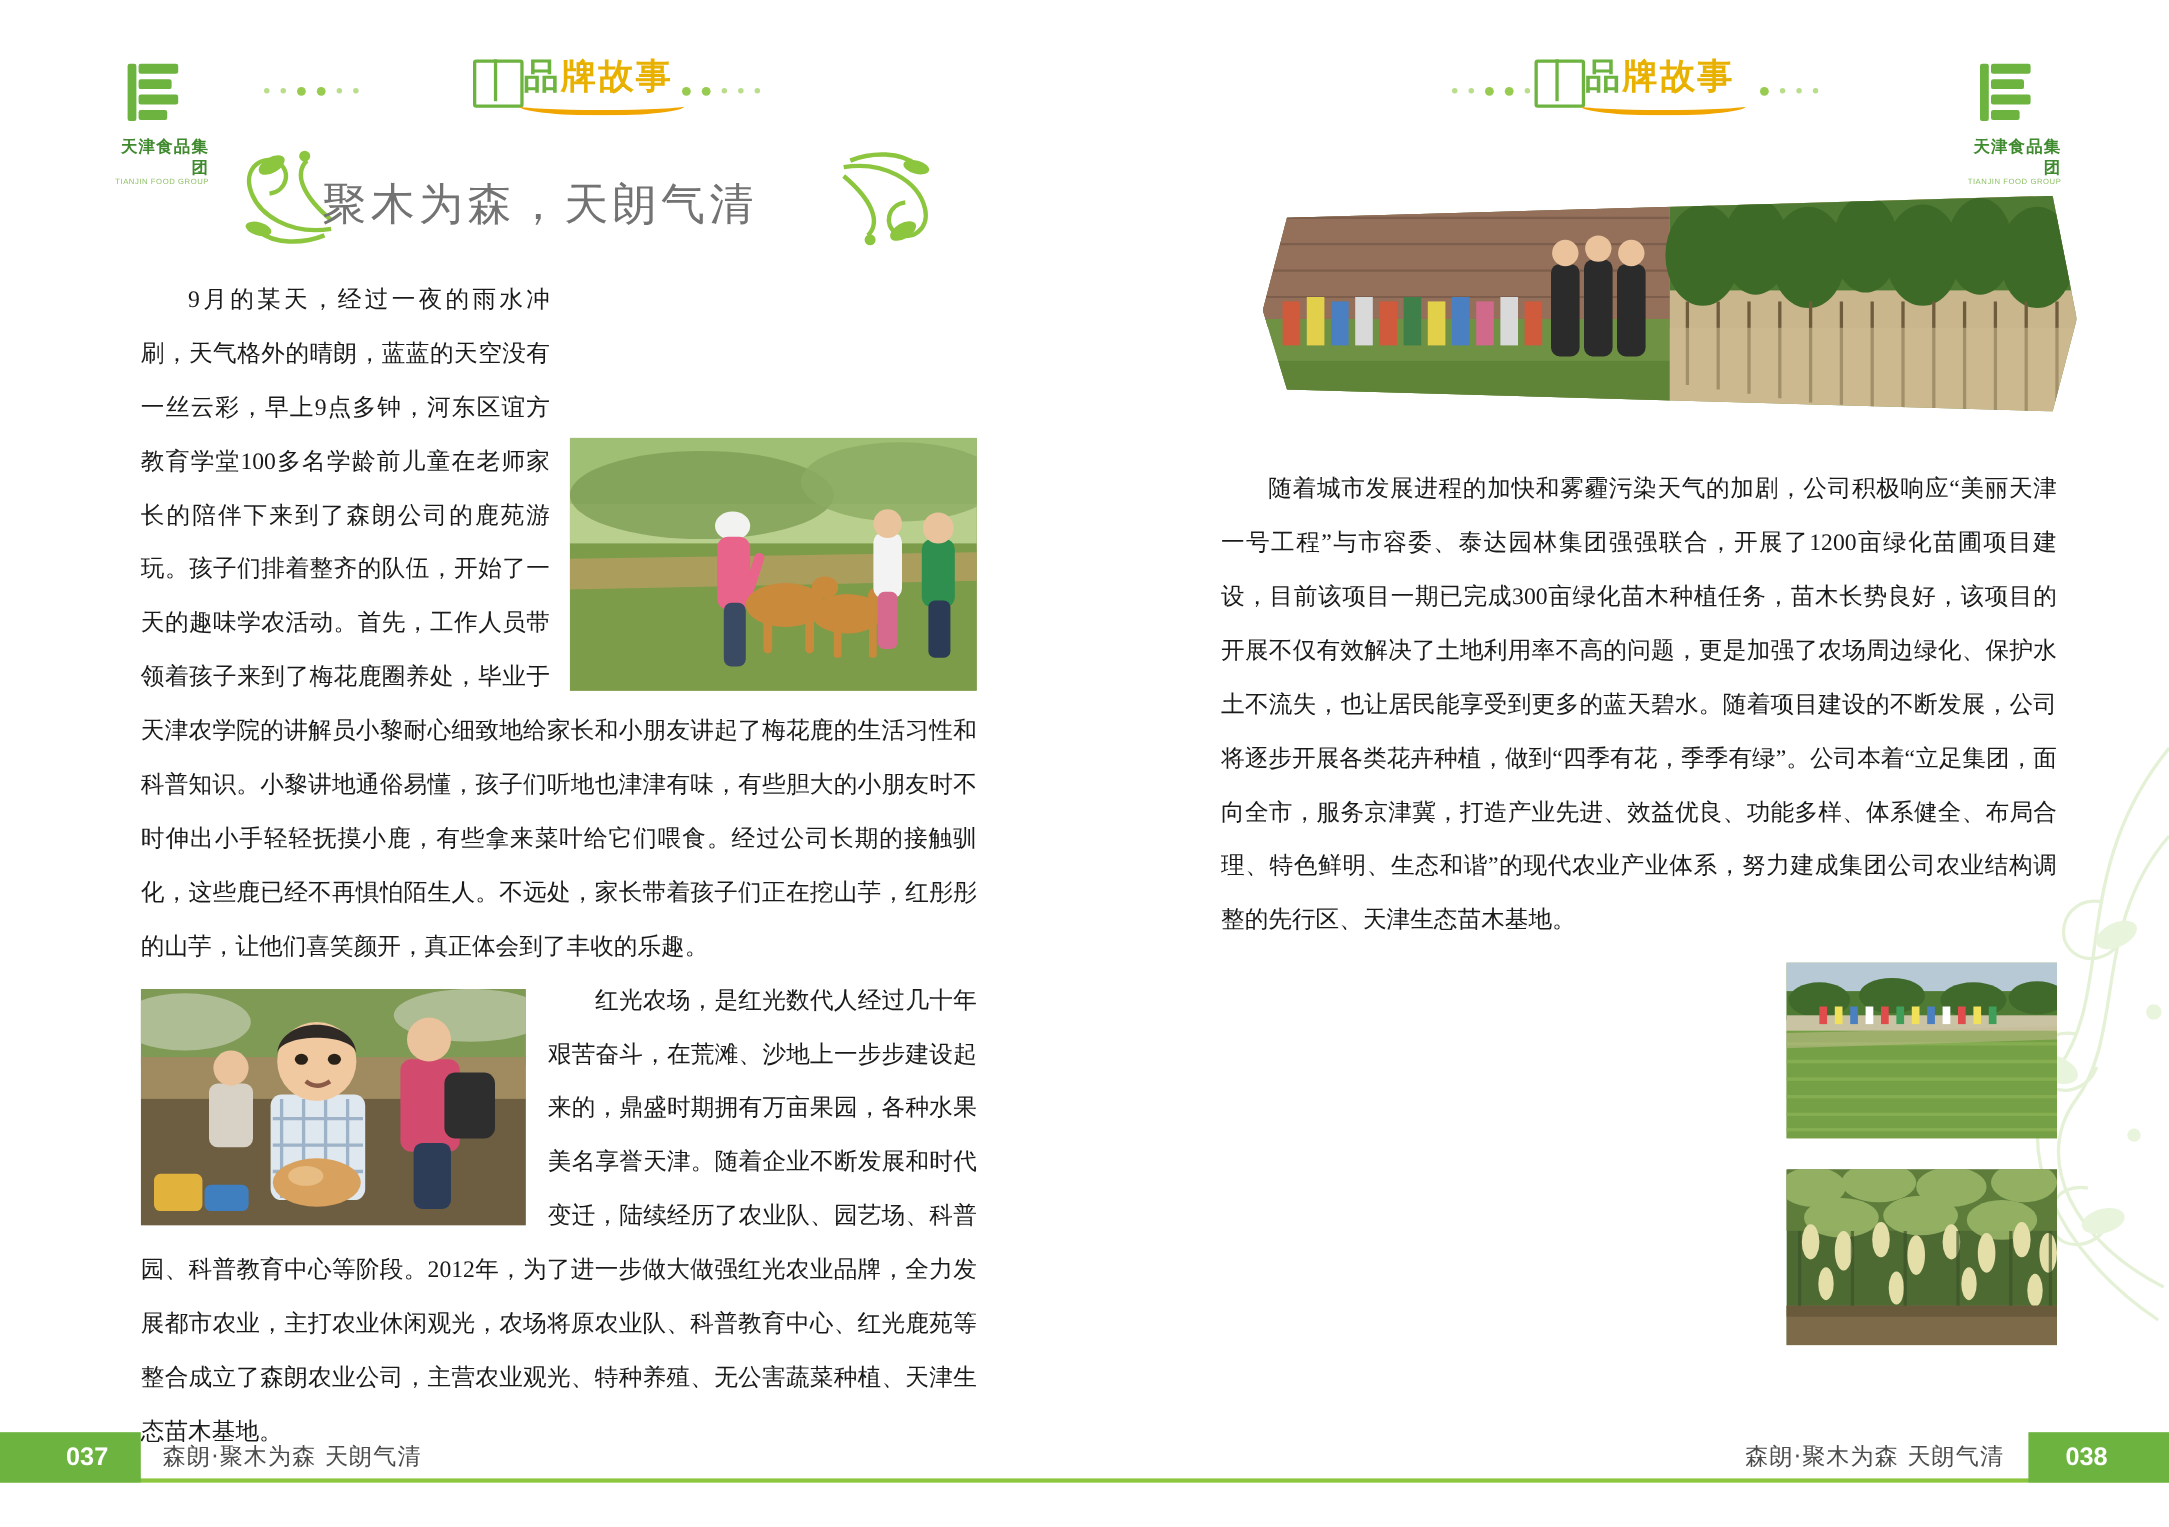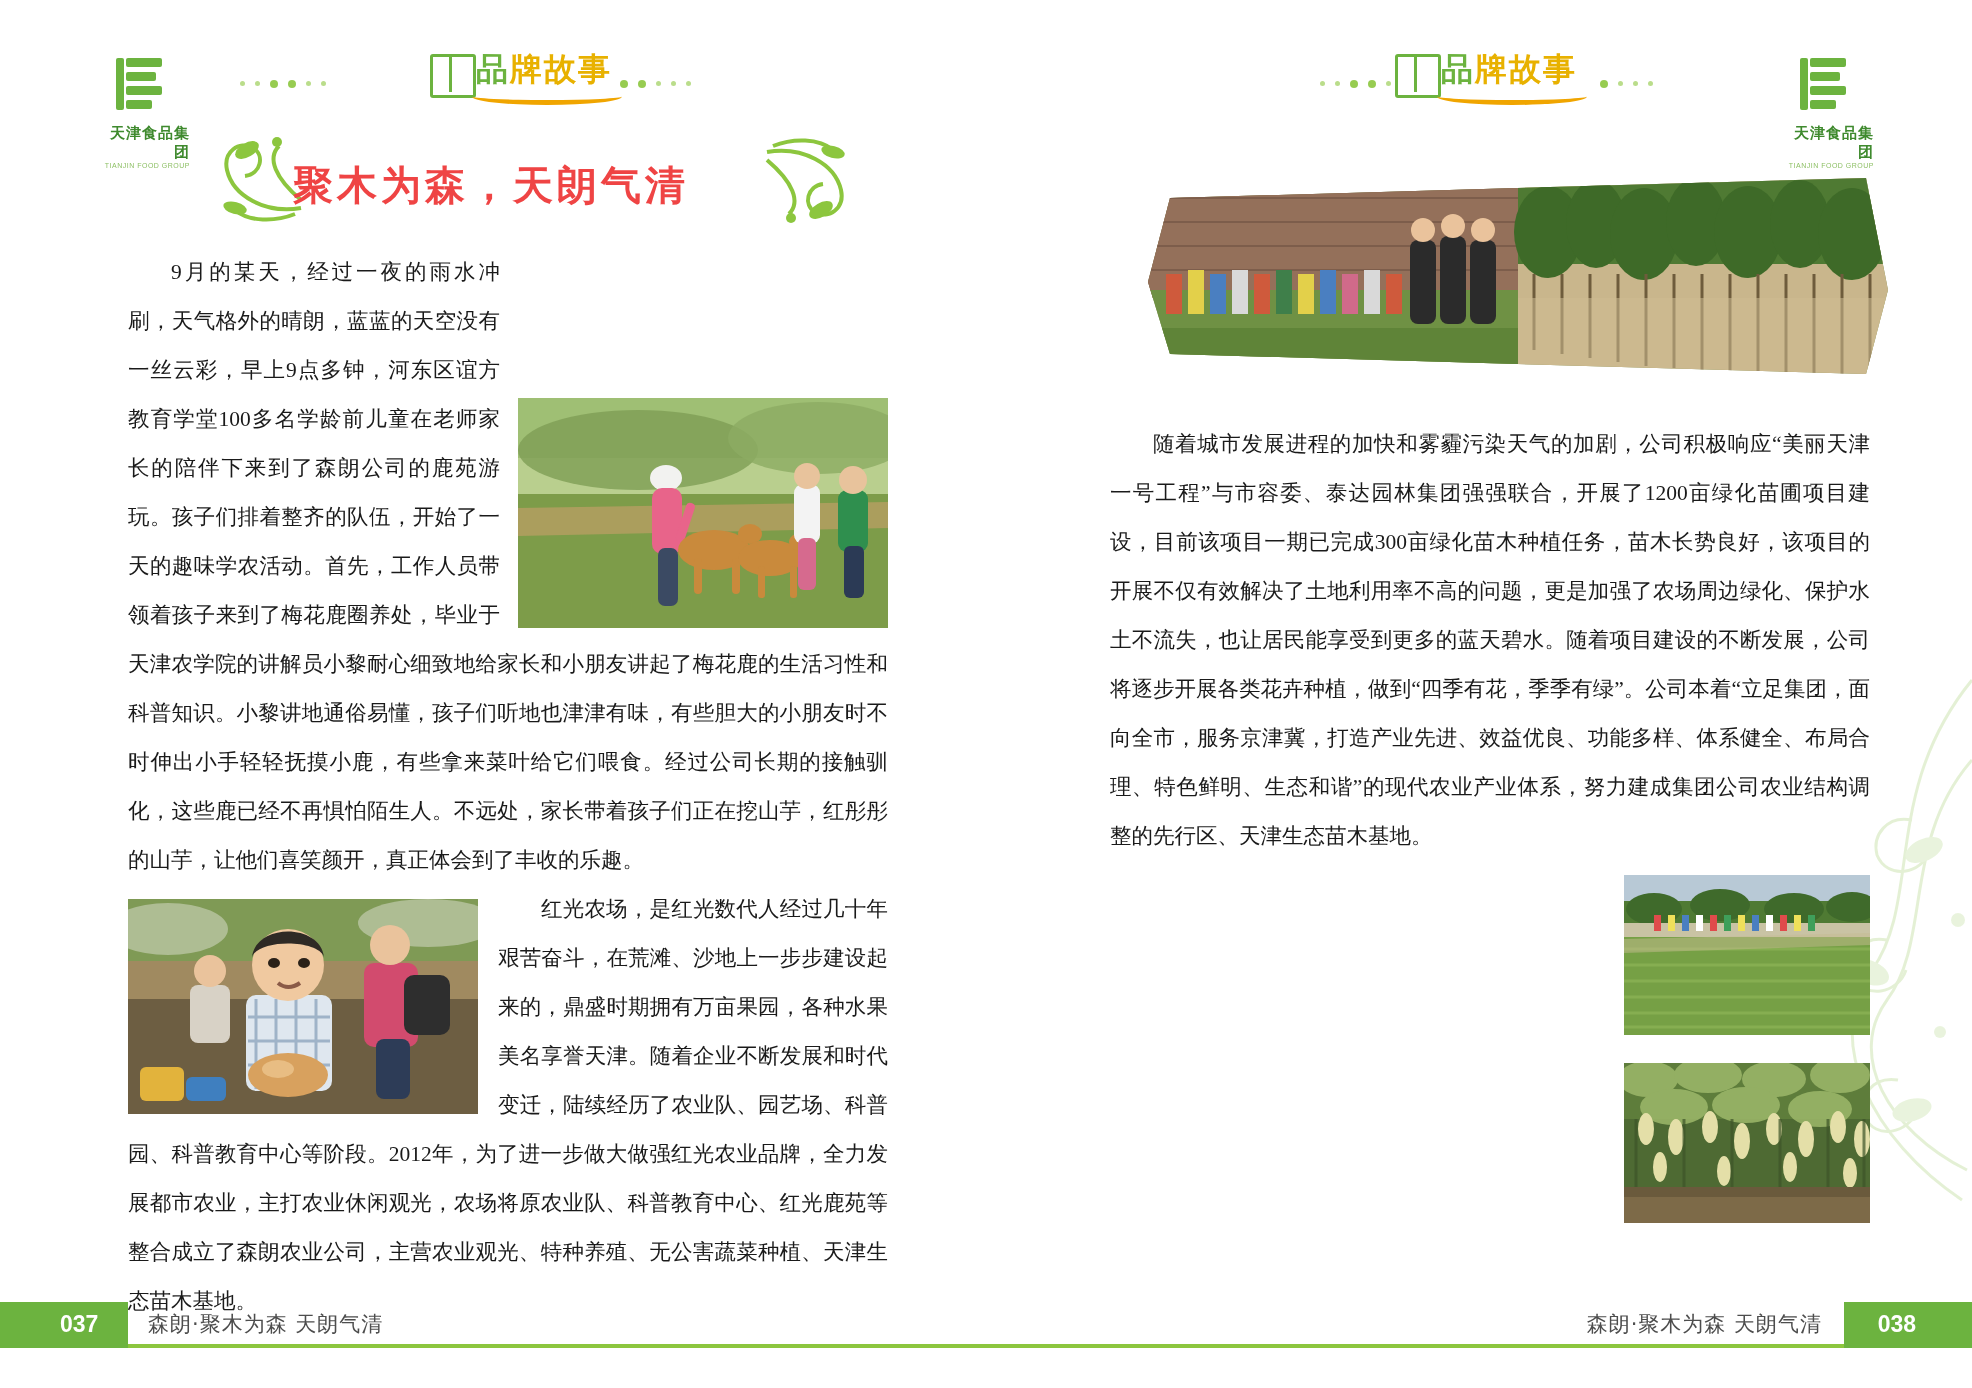--- a/index.html
+++ b/index.html
@@ -27,21 +27,21 @@
   .dot.s{width:5px;height:5px;opacity:.6;margin-bottom:2px;}
   .brandtag{position:absolute;top:6px;height:58px;width:190px;}
   .brandtag .bookicon{position:absolute;left:0;top:8px;width:40px;height:38px;border:3px solid #6cb33f;border-radius:3px;}
   .brandtag .bookicon:after{content:"";position:absolute;left:16px;top:-3px;width:3px;height:38px;background:#6cb33f;}
   .brandtag .word{position:absolute;left:46px;top:2px;font-size:32px;font-weight:bold;color:#e8b100;font-family:Liberation Mono, monospace;letter-spacing:2px;}
   .brandtag .word .g{color:#6cb33f;}
   .brandtag .swoosh{position:absolute;left:42px;top:42px;width:150px;height:12px;border-bottom:5px solid #f0a500;border-radius:0 0 60% 60%;}
 
   
   .title-wrap{position:absolute;left:205px;top:150px;width:640px;height:70px;}
-  .title-txt{position:absolute;left:88px;top:8px;font-size:40px;font-weight:bold;color:#ef4444;letter-spacing:4px;font-family:"DejaVu Sans",sans-serif;white-space:nowrap;}
+  .title-txt{position:absolute;left:88px;top:8px;font-size:40px;font-weight:normal;color:#737373;letter-spacing:4px;font-family:"DejaVu Sans",sans-serif;white-space:nowrap;}
 
   
   .col{position:absolute;font-size:21.5px;line-height:49px;color:#1a1a1a;text-align:justify;}
   .colL{left:128px;top:248px;width:760px;}
   .colR{left:1110px;top:420px;width:760px;}
   .col p{margin:0 0 0 0;text-indent:2em;}
 
   
   .footer{position:absolute;left:0;bottom:0;width:1972px;height:86px;text-align:center;}
   .fbar{position:absolute;bottom:40px;height:46px;background:#6cb33f;}

